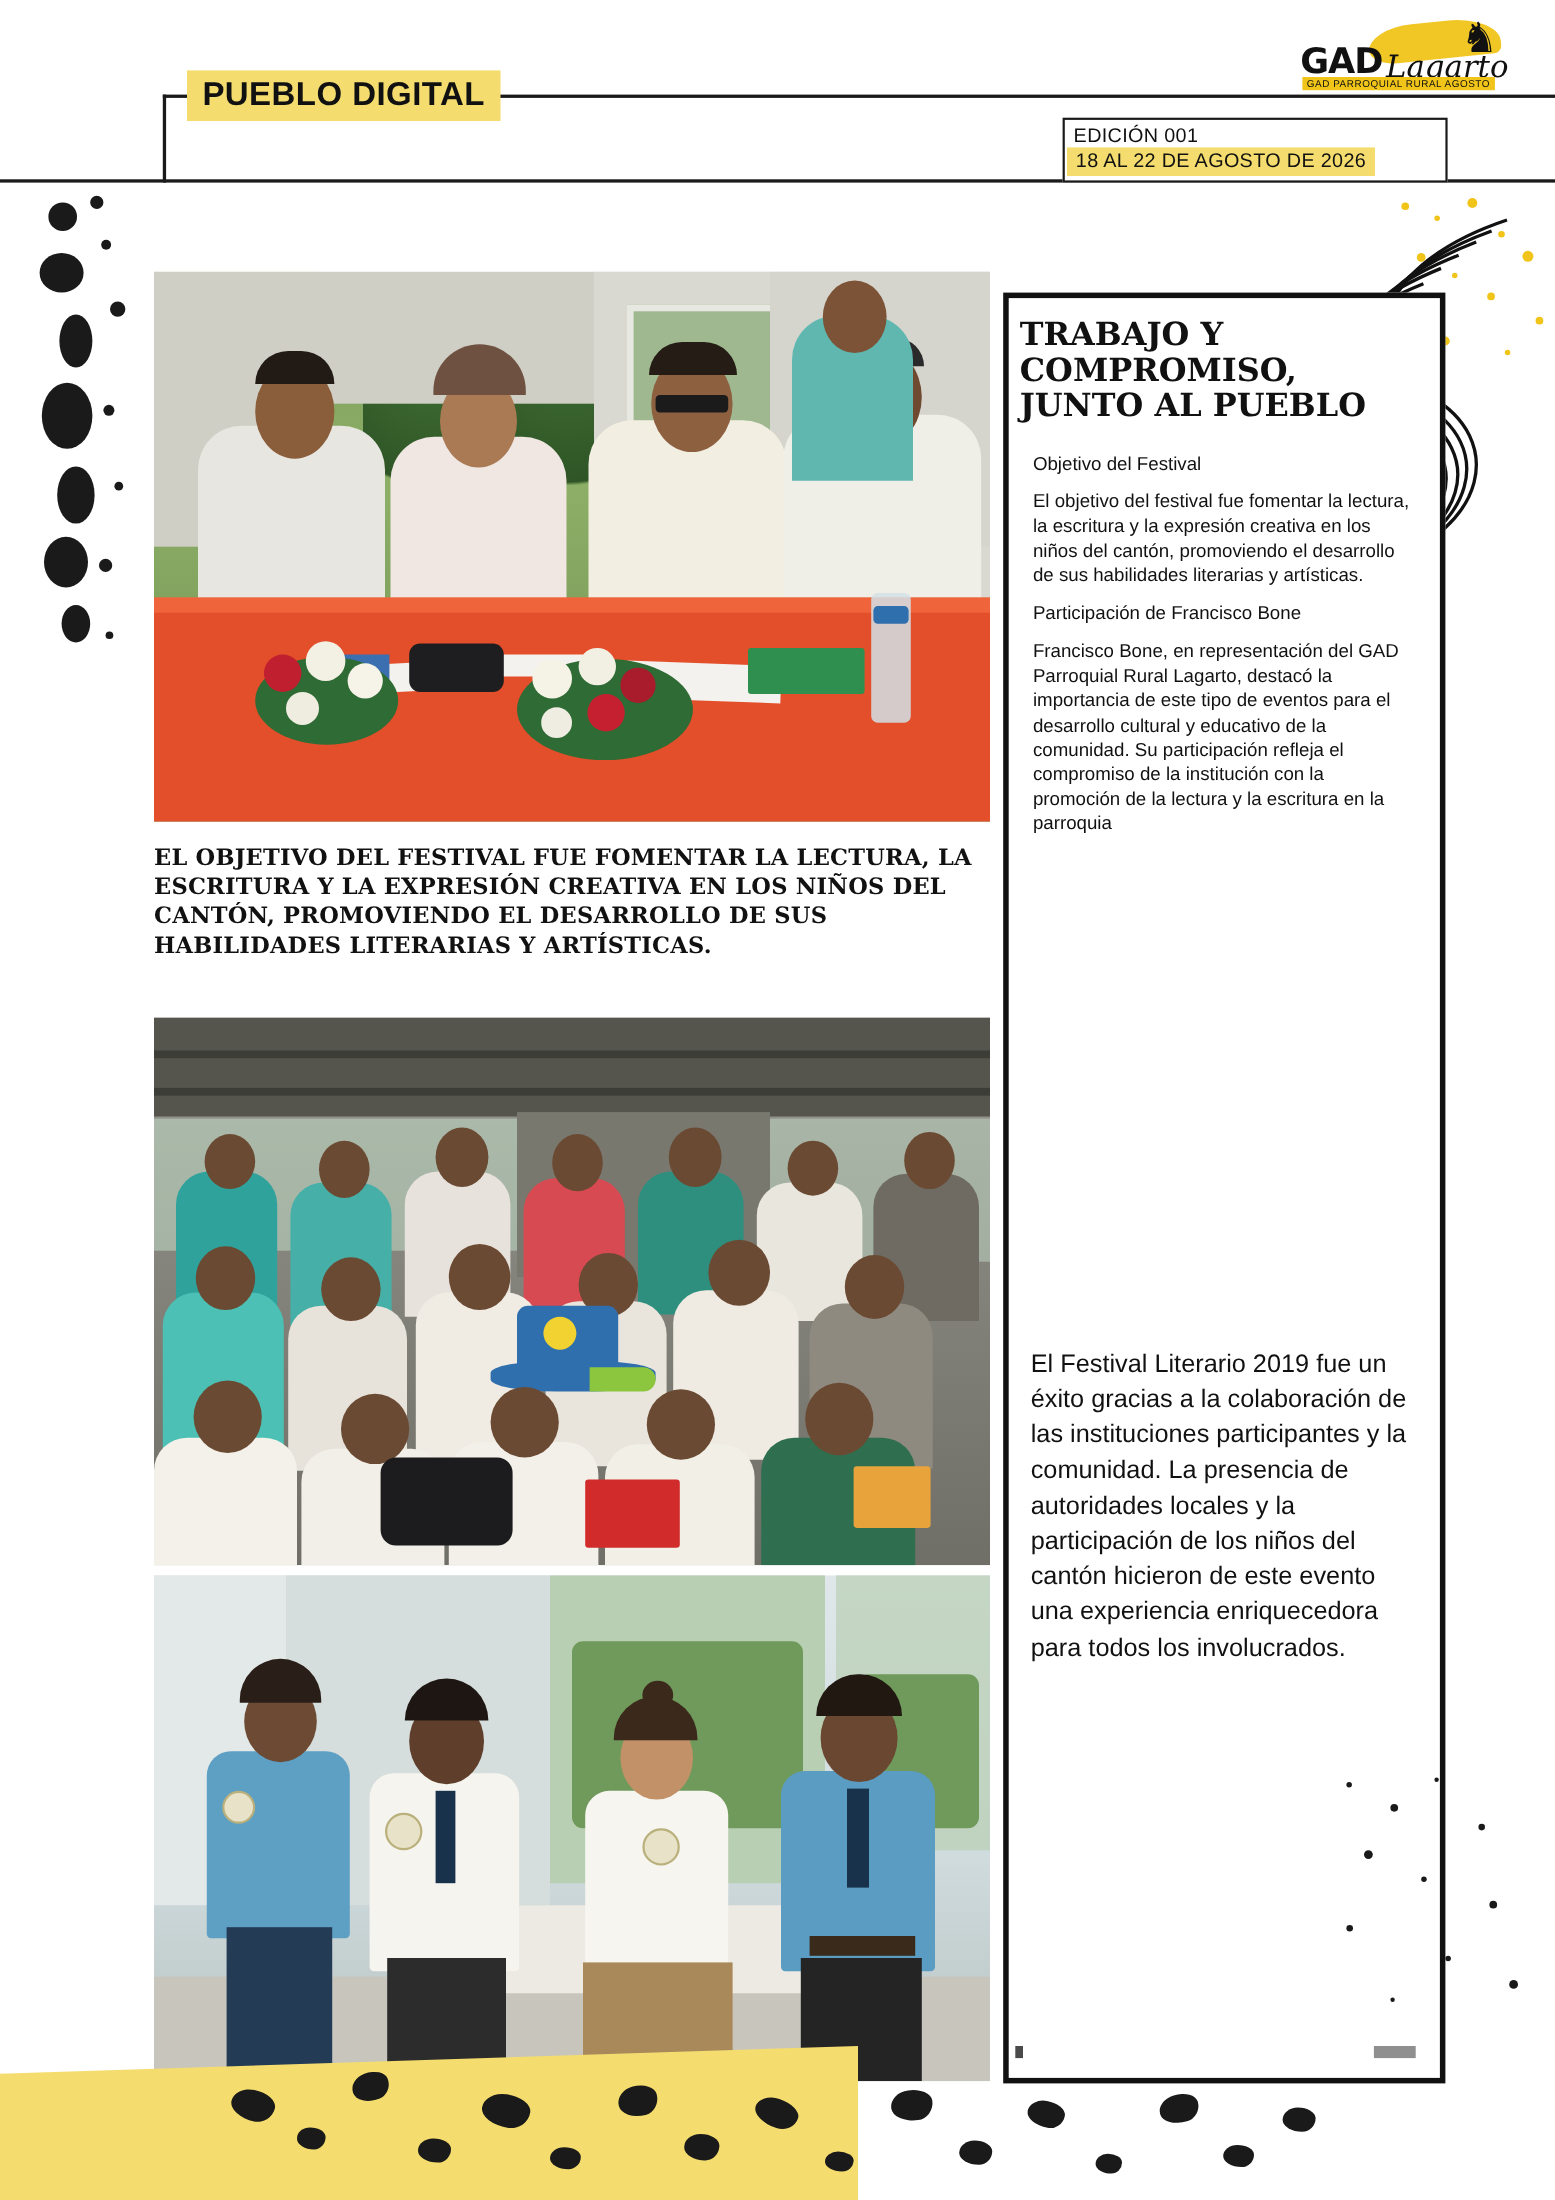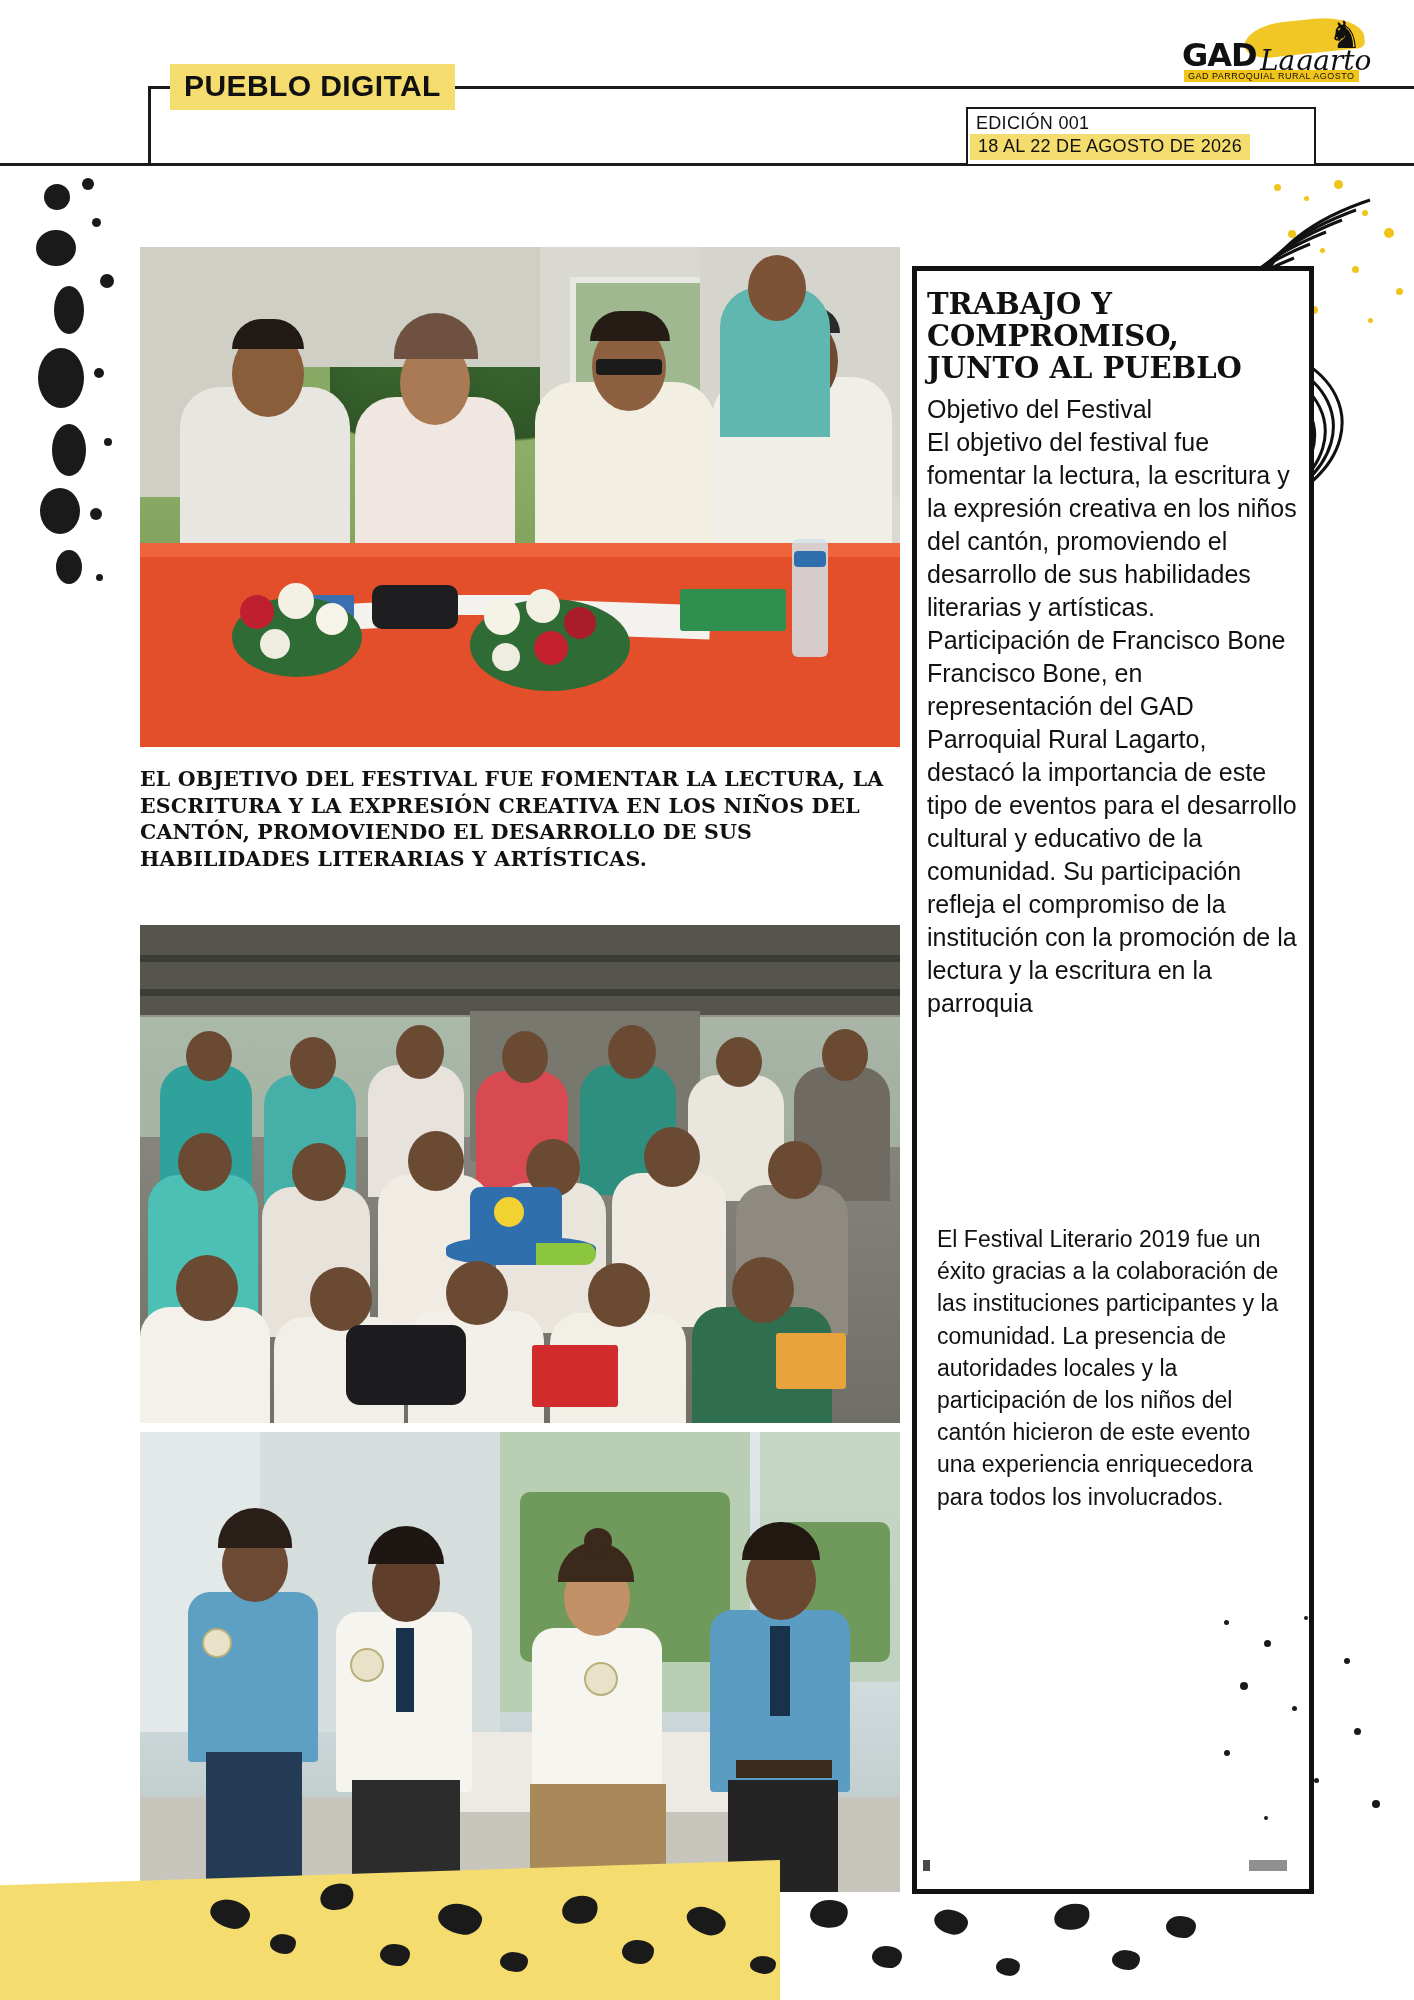--- a/index.html
+++ b/index.html
@@ -267,26 +267,26 @@
   .article-inner {
     position: absolute;
     left: 10px; top: 10px;
     width: 372px;
   }
   .article-title {
     font-family: "DejaVu Serif", serif;
     font-weight: bold;
     font-size: 29px;
     line-height: 1.10;
-    margin: 8px 0 8px 0;
+    margin: 8px 0 26px 0;
     color: #111;
   }
   .article-body p {
-    margin: 0;
-    font-size: 25px;
+    margin: 12px;
+    font-size: 17px;
     line-height: 1.32;
     color: #111;
   }
   .article-body2 {
     position: absolute;
     left: 20px; top: 952px;
     width: 358px;
   }
   .article-body2 p {
     margin: 0;

